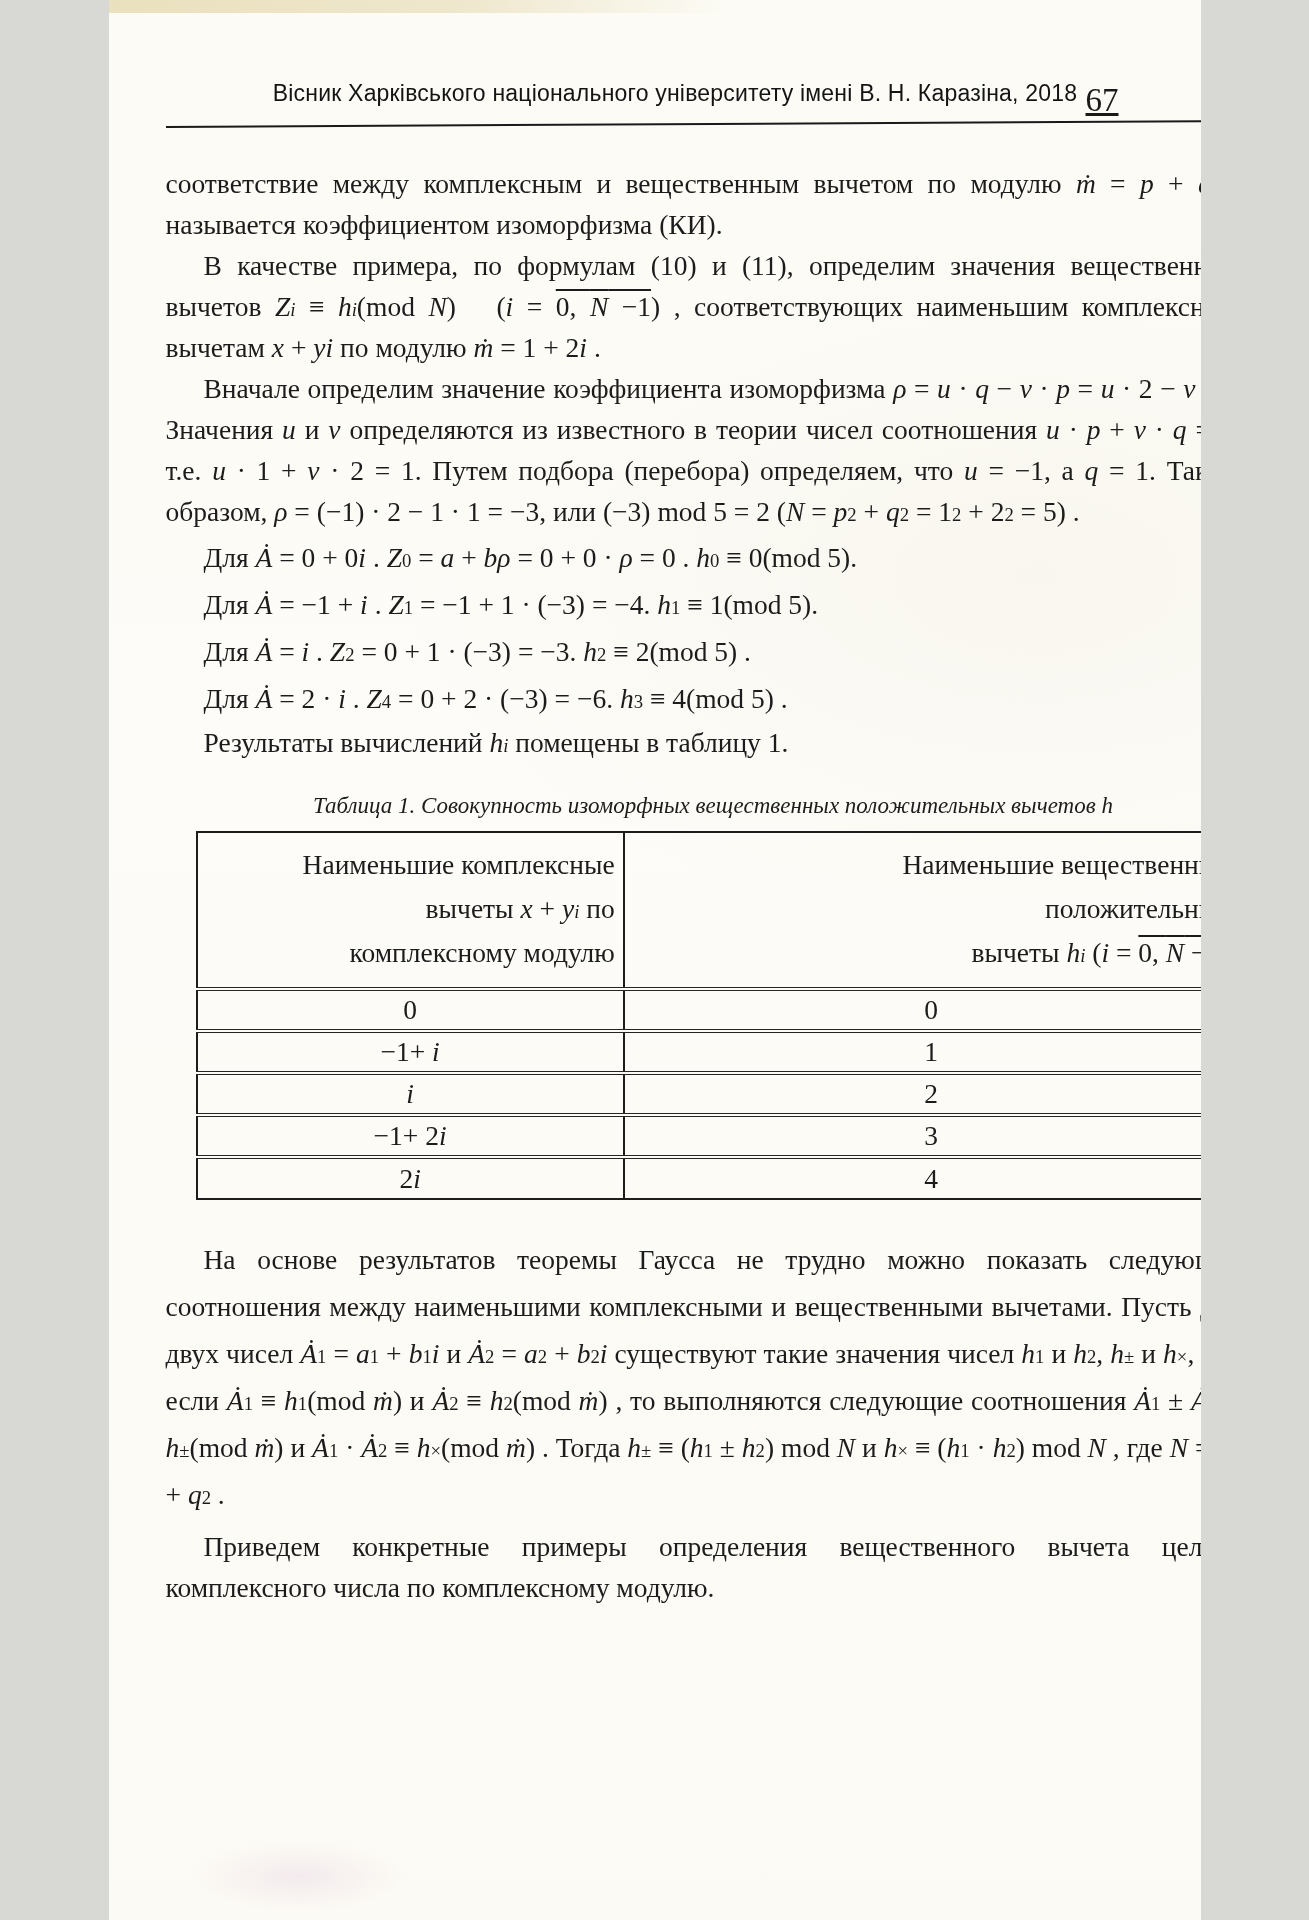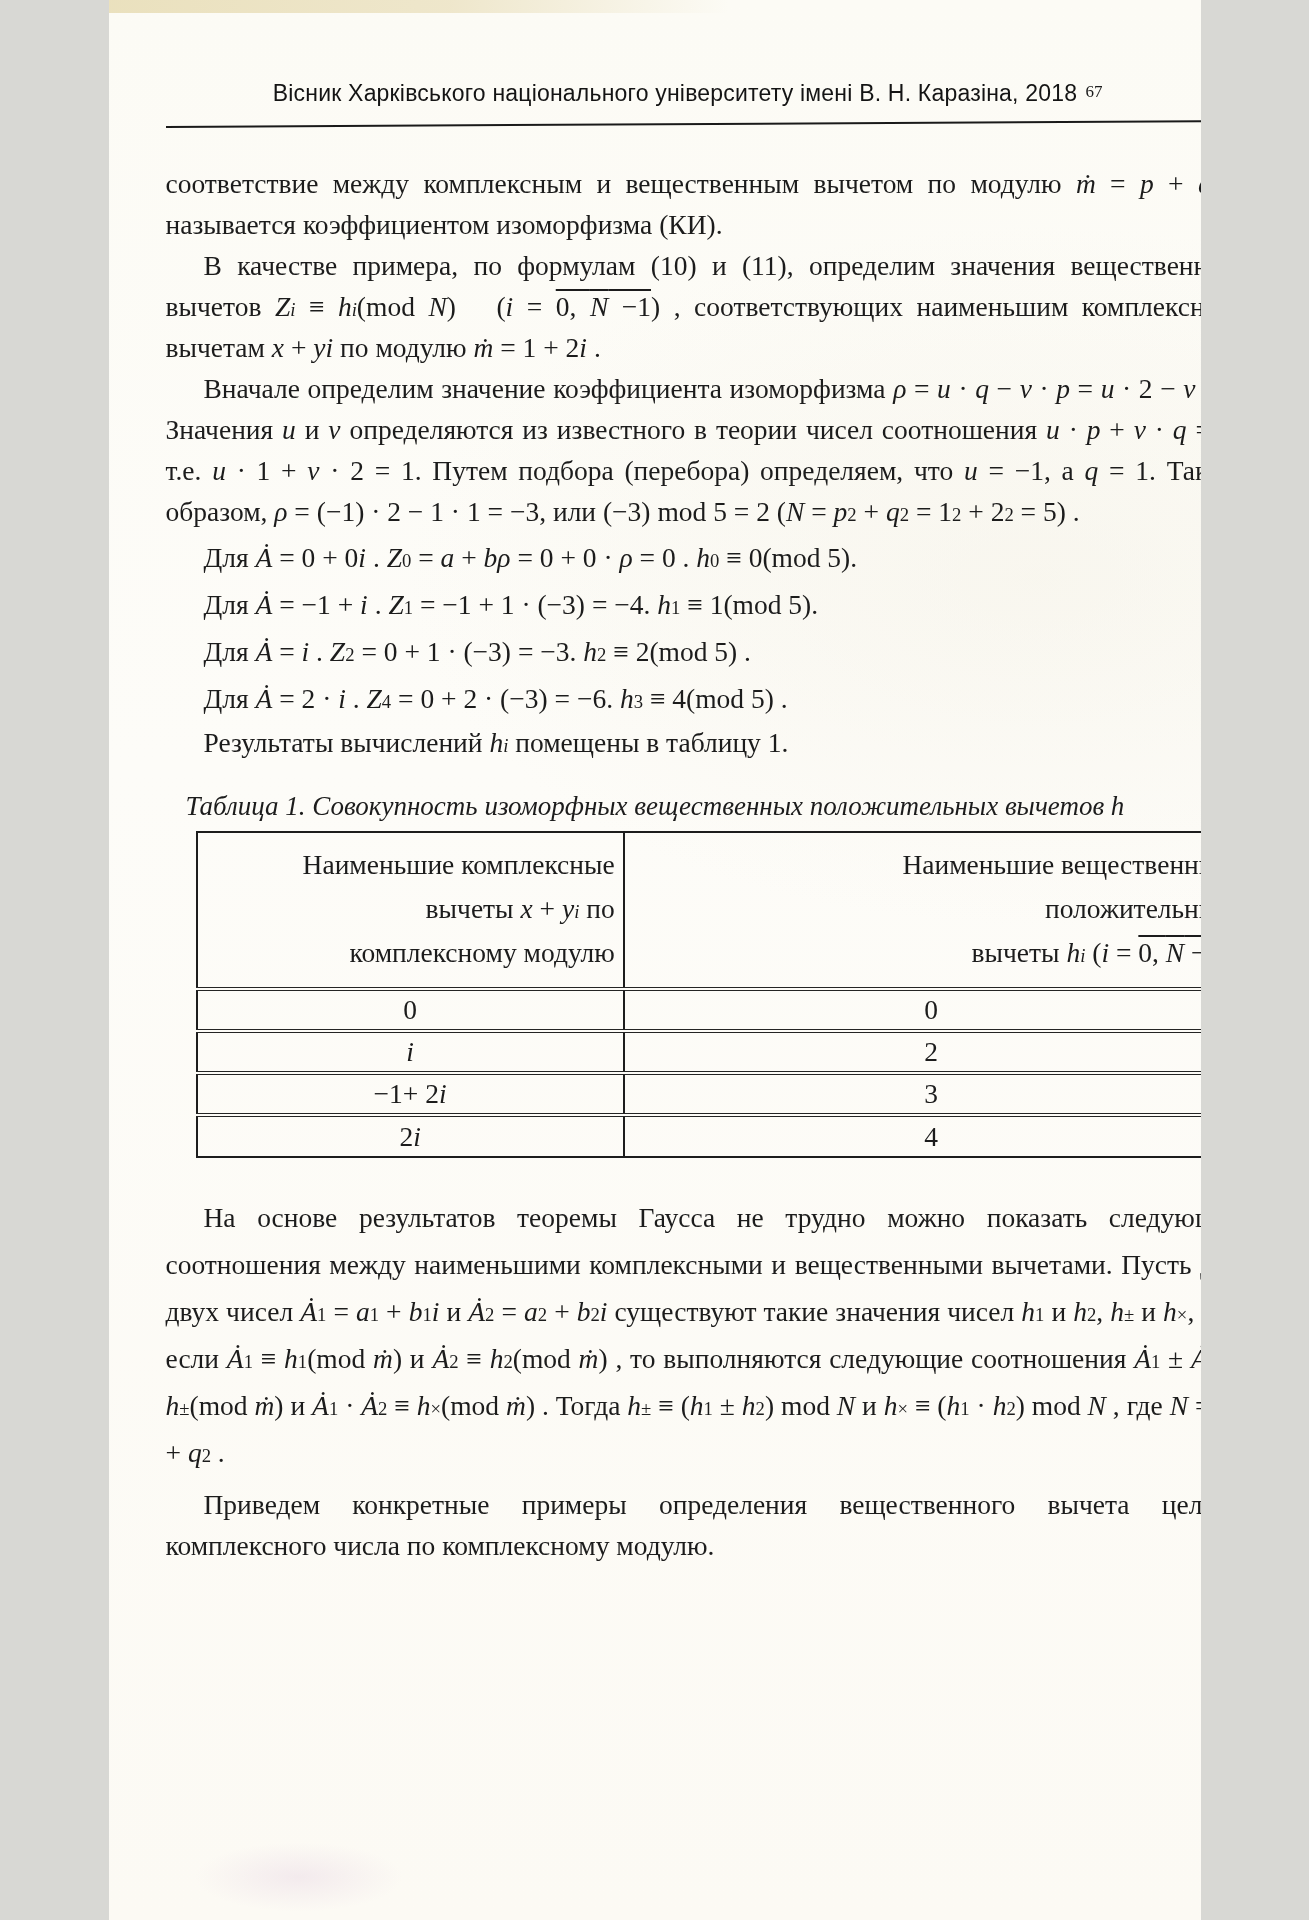--- a/index.html
+++ b/index.html
@@ -31,43 +31,43 @@
   .journal-title {
     text-align:center;
     font-family:"Liberation Sans","DejaVu Sans",sans-serif;
     font-size:23px; letter-spacing:.2px;
     color:#141414;
     transform:translateX(-28px);
     white-space:nowrap;
   }
   .page-number {
     position:absolute; top:2px; left:920px;
-    font-size:17px; color:#1a1a1a;
+    font-size:33px; color:#1a1a1a;text-decoration:underline;
   }
   .header-rule {
     margin-top:9px; width:100%;
     border:none; border-top:2.6px solid #1a1a1a;
     transform:rotate(-0.32deg);
   }
 
   p { font-size:27.5px; line-height:41px; text-align:justify; text-indent:38px; }
   p i { font-style:italic; }
   sub { font-size:68%; vertical-align:-16%; line-height:0; }
   sup { font-size:68%; vertical-align:38%; line-height:0; }
   .ov { text-decoration:overline; text-decoration-thickness:1.6px; }
 
   .p-first { margin-top:38px; text-indent:0; }
   .fline { line-height:47px; text-align:left; }
   .flines { margin-top:2px; }
   .p-results { text-align:left; }
 
   .table-caption {
     margin-top:26px; margin-left:20px;
-    font-style:italic; font-size:27px; line-height:34px;
-    text-align:left; text-indent:0;
+    font-style:italic; font-size:23px; line-height:34px;
+    text-align:center; text-indent:0;
   }
   table.residues {
     margin-top:8px; margin-left:30px;
     width:1044px;
     border-collapse:collapse;
     border:2.6px solid #1d1d1d;
   }
   table.residues th {
     font-weight:normal; font-size:27.5px; line-height:44px;
     padding:10px 8px 12px 8px;
@@ -124,20 +124,24 @@
           <th style="width:41%">Наименьшие комплексные<br>вычеты <i>x</i> + <i>y</i><sub><i>i</i></sub>  по<br>комплексному модулю</th>
           <th style="width:59%">Наименьшие вещественные<br>положительные<br>вычеты <i>h</i><sub><i>i</i></sub> (<i>i</i> = <span class="ov">0, <i>N</i> −1</span>)</th>
         </tr>
       </thead>
       <tbody>
           <tr>
             <td>0</td>
             <td>0</td>
           </tr>
           <tr>
+            <td>−1+ <i>i</i></td>
+            <td>1</td>
+          </tr>
+          <tr>
             <td><i>i</i></td>
             <td>2</td>
           </tr>
           <tr>
             <td>−1+ 2<i>i</i></td>
             <td>3</td>
           </tr>
           <tr>
             <td>2<i>i</i></td>
             <td>4</td>

